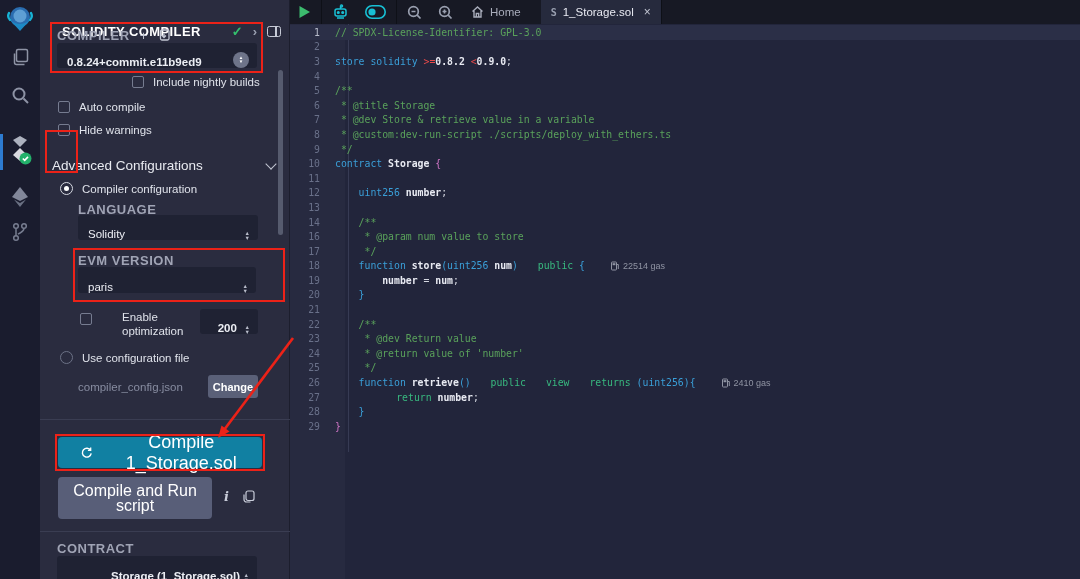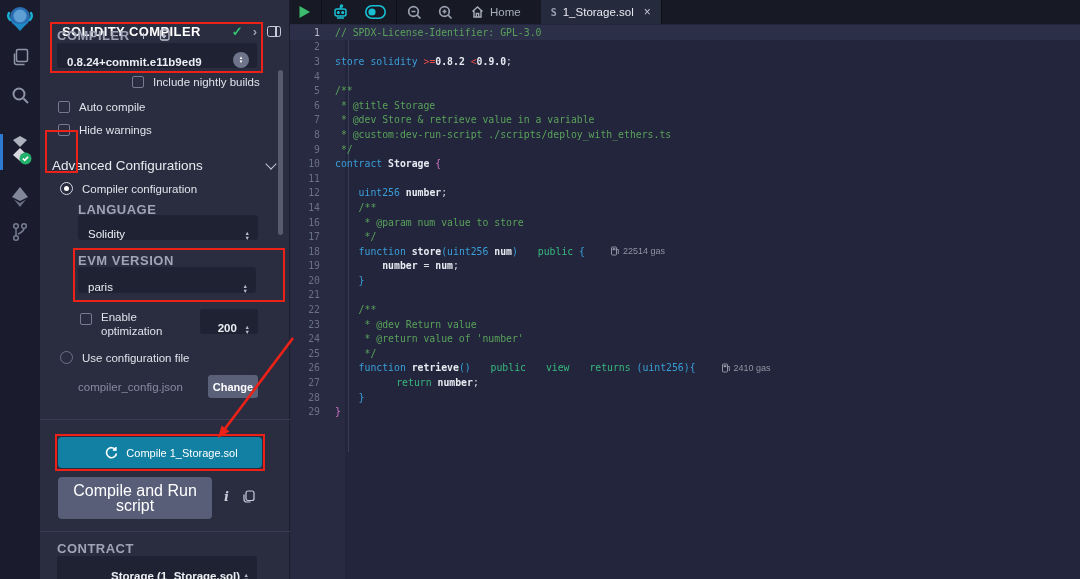--- a/index.html
+++ b/index.html
@@ -30,21 +30,21 @@
   .check-row { position:absolute; display:flex; align-items:center; gap:9px; color:#dfe2ea; font-size:11.5px; }
   .radio { width:13px; height:13px; border-radius:50%; border:1.5px solid #6c7286; flex:none; position:relative; }
   .radio.sel { border-color:#d6d9e2; }
   .radio.sel::after { content:""; position:absolute; left:2.5px; top:2.5px; width:5px; height:5px; border-radius:50%; background:#ffffff; }
 
   .adv-title { position:absolute; left:12px; top:158px; right:14px; display:flex; align-items:center; color:#e8eaf0; font-size:13.5px; }
   .adv-title .t { flex:1; }
   .chev-down { width:8px; height:8px; border-right:1.8px solid #c2c6d2; border-bottom:1.8px solid #c2c6d2; transform:rotate(45deg); margin-top:-4px; }
 
   .btn { border:none; border-radius:4px; color:#ffffff; cursor:pointer; font-family:"Liberation Sans",sans-serif; }
-  #compile-btn { position:absolute; left:18px; top:437px; width:204px; height:31px; background:#1180a2; font-size:11px; display:flex; align-items:center; justify-content:center; gap:8px;padding-left:23px; }
+  #compile-btn { position:absolute; left:18px; top:437px; width:204px; height:31px; background:#1180a2; font-size:18px; display:flex; align-items:center; justify-content:center; gap:8px;padding-left:23px; }
   #compile-run-btn { position:absolute; left:18px; top:477px; width:154px; height:42px; background:#585e78; font-size:16px; line-height:15px; }
   #change-btn { position:absolute; left:168px; top:375px; width:50px; height:23px; background:#5a6078; font-size:11px; font-weight:bold; border-radius:3px; }
   .divider { position:absolute; left:0; width:250px; height:1px; background:#3a3d52; }
 
   .muted { color:#878ca0; }
   .info-i { position:absolute; left:184px; top:489px; font-family:"DejaVu Serif",serif; font-style:italic; font-weight:bold; font-size:13px; color:#c9cdda; }
   .copy-sm { position:absolute; left:202px; top:490px; }
   .panel-scrollbar { position:absolute; left:238px; top:70px; width:5px; height:165px; border-radius:3px; background:#565b6e; }
 
   
@@ -193,21 +193,21 @@
   <div class="select-box" style="left:38px;top:267px;width:178px;height:26px;">
     <span class="val">paris</span>
     <span class="stepper">
         <span>▲</span>
         <span>▼</span>
       </span>
   </div>
 
   <div class="check-row" style="left:40px;top:310px;width:110px;align-items:flex-start;">
     <span class="checkbox" style="margin-top:3px;"></span>
-    <span style="line-height:14px;">Enable optimization</span>
+    <span style="line-height:14px;margin-left:21px;">Enable optimization</span>
   </div>
   <div class="select-box" style="left:160px;top:309px;width:58px;height:25px;">
     <span class="val" style="text-align:center;font-weight:bold;">200</span>
     <span class="stepper">
         <span>▲</span>
         <span>▼</span>
       </span>
   </div>
 
   <div class="check-row" style="left:20px;top:351px;">
@@ -306,20 +306,21 @@
       <div class="code-row"><span class="ln">3</span><span class="lc"><span class="kb">store</span><span class="lc"> </span><span class="kb">solidity</span><span class="lc"> </span><span class="op">&gt;=</span><span class="id">0.8.2</span><span class="lc"> </span><span class="op">&lt;</span><span class="id">0.9.0</span><span class="lc">;</span></span></div>
       <div class="code-row"><span class="ln">4</span><span class="lc"></span></div>
       <div class="code-row"><span class="ln">5</span><span class="lc"><span class="cm">/**</span></span></div>
       <div class="code-row"><span class="ln">6</span><span class="lc"><span class="cm"> * @title Storage</span></span></div>
       <div class="code-row"><span class="ln">7</span><span class="lc"><span class="cm"> * @dev Store &amp; retrieve value in a variable</span></span></div>
       <div class="code-row"><span class="ln">8</span><span class="lc"><span class="cm"> * @custom:dev-run-script ./scripts/deploy_with_ethers.ts</span></span></div>
       <div class="code-row"><span class="ln">9</span><span class="lc"><span class="cm"> */</span></span></div>
       <div class="code-row"><span class="ln">10</span><span class="lc"><span class="kb">contract</span><span class="lc"> </span><span class="id">Storage</span><span class="lc"> </span><span class="br1">{</span></span></div>
       <div class="code-row"><span class="ln">11</span><span class="lc"></span></div>
       <div class="code-row"><span class="ln">12</span><span class="lc"><span class="lc">    </span><span class="kb">uint256</span><span class="lc"> </span><span class="id">number</span><span class="lc">;</span></span></div>
+      <div class="code-row"><span class="ln">13</span><span class="lc"></span></div>
       <div class="code-row"><span class="ln">14</span><span class="lc"><span class="lc">    </span><span class="cm">/**</span></span></div>
       <div class="code-row"><span class="ln">16</span><span class="lc"><span class="lc">    </span><span class="cm"> * @param num value to store</span></span></div>
       <div class="code-row"><span class="ln">17</span><span class="lc"><span class="lc">    </span><span class="cm"> */</span></span></div>
       <div class="code-row"><span class="ln">18</span><span class="lc"><span class="lc">    </span><span class="kb">function</span><span class="lc"> </span><span class="id">store</span><span class="br2">(</span><span class="kb">uint256</span><span class="lc"> </span><span class="id">num</span><span class="br2">)</span><span class="lc"> </span><span class="kg">public</span><span class="lc"> </span><span class="br2">{</span></span><span class="gas"><svg width="8" height="10" viewBox="0 0 8 10">
             <rect x="0.5" y="1" width="5" height="8" rx="0.8" fill="none" stroke="#9094a3"></rect>
             <rect x="1.6" y="2.2" width="2.8" height="2" fill="#9094a3"></rect>
             <path d="M6 3.5 h1.3 v4.5" fill="none" stroke="#9094a3"></path>
           </svg><span>22514 gas</span></span></div>
       <div class="code-row"><span class="ln">19</span><span class="lc"><span class="lc">        </span><span class="id">number</span><span class="lc"> = </span><span class="id">num</span><span class="lc">;</span></span></div>
       <div class="code-row"><span class="ln">20</span><span class="lc"><span class="lc">    </span><span class="br2">}</span></span></div>

